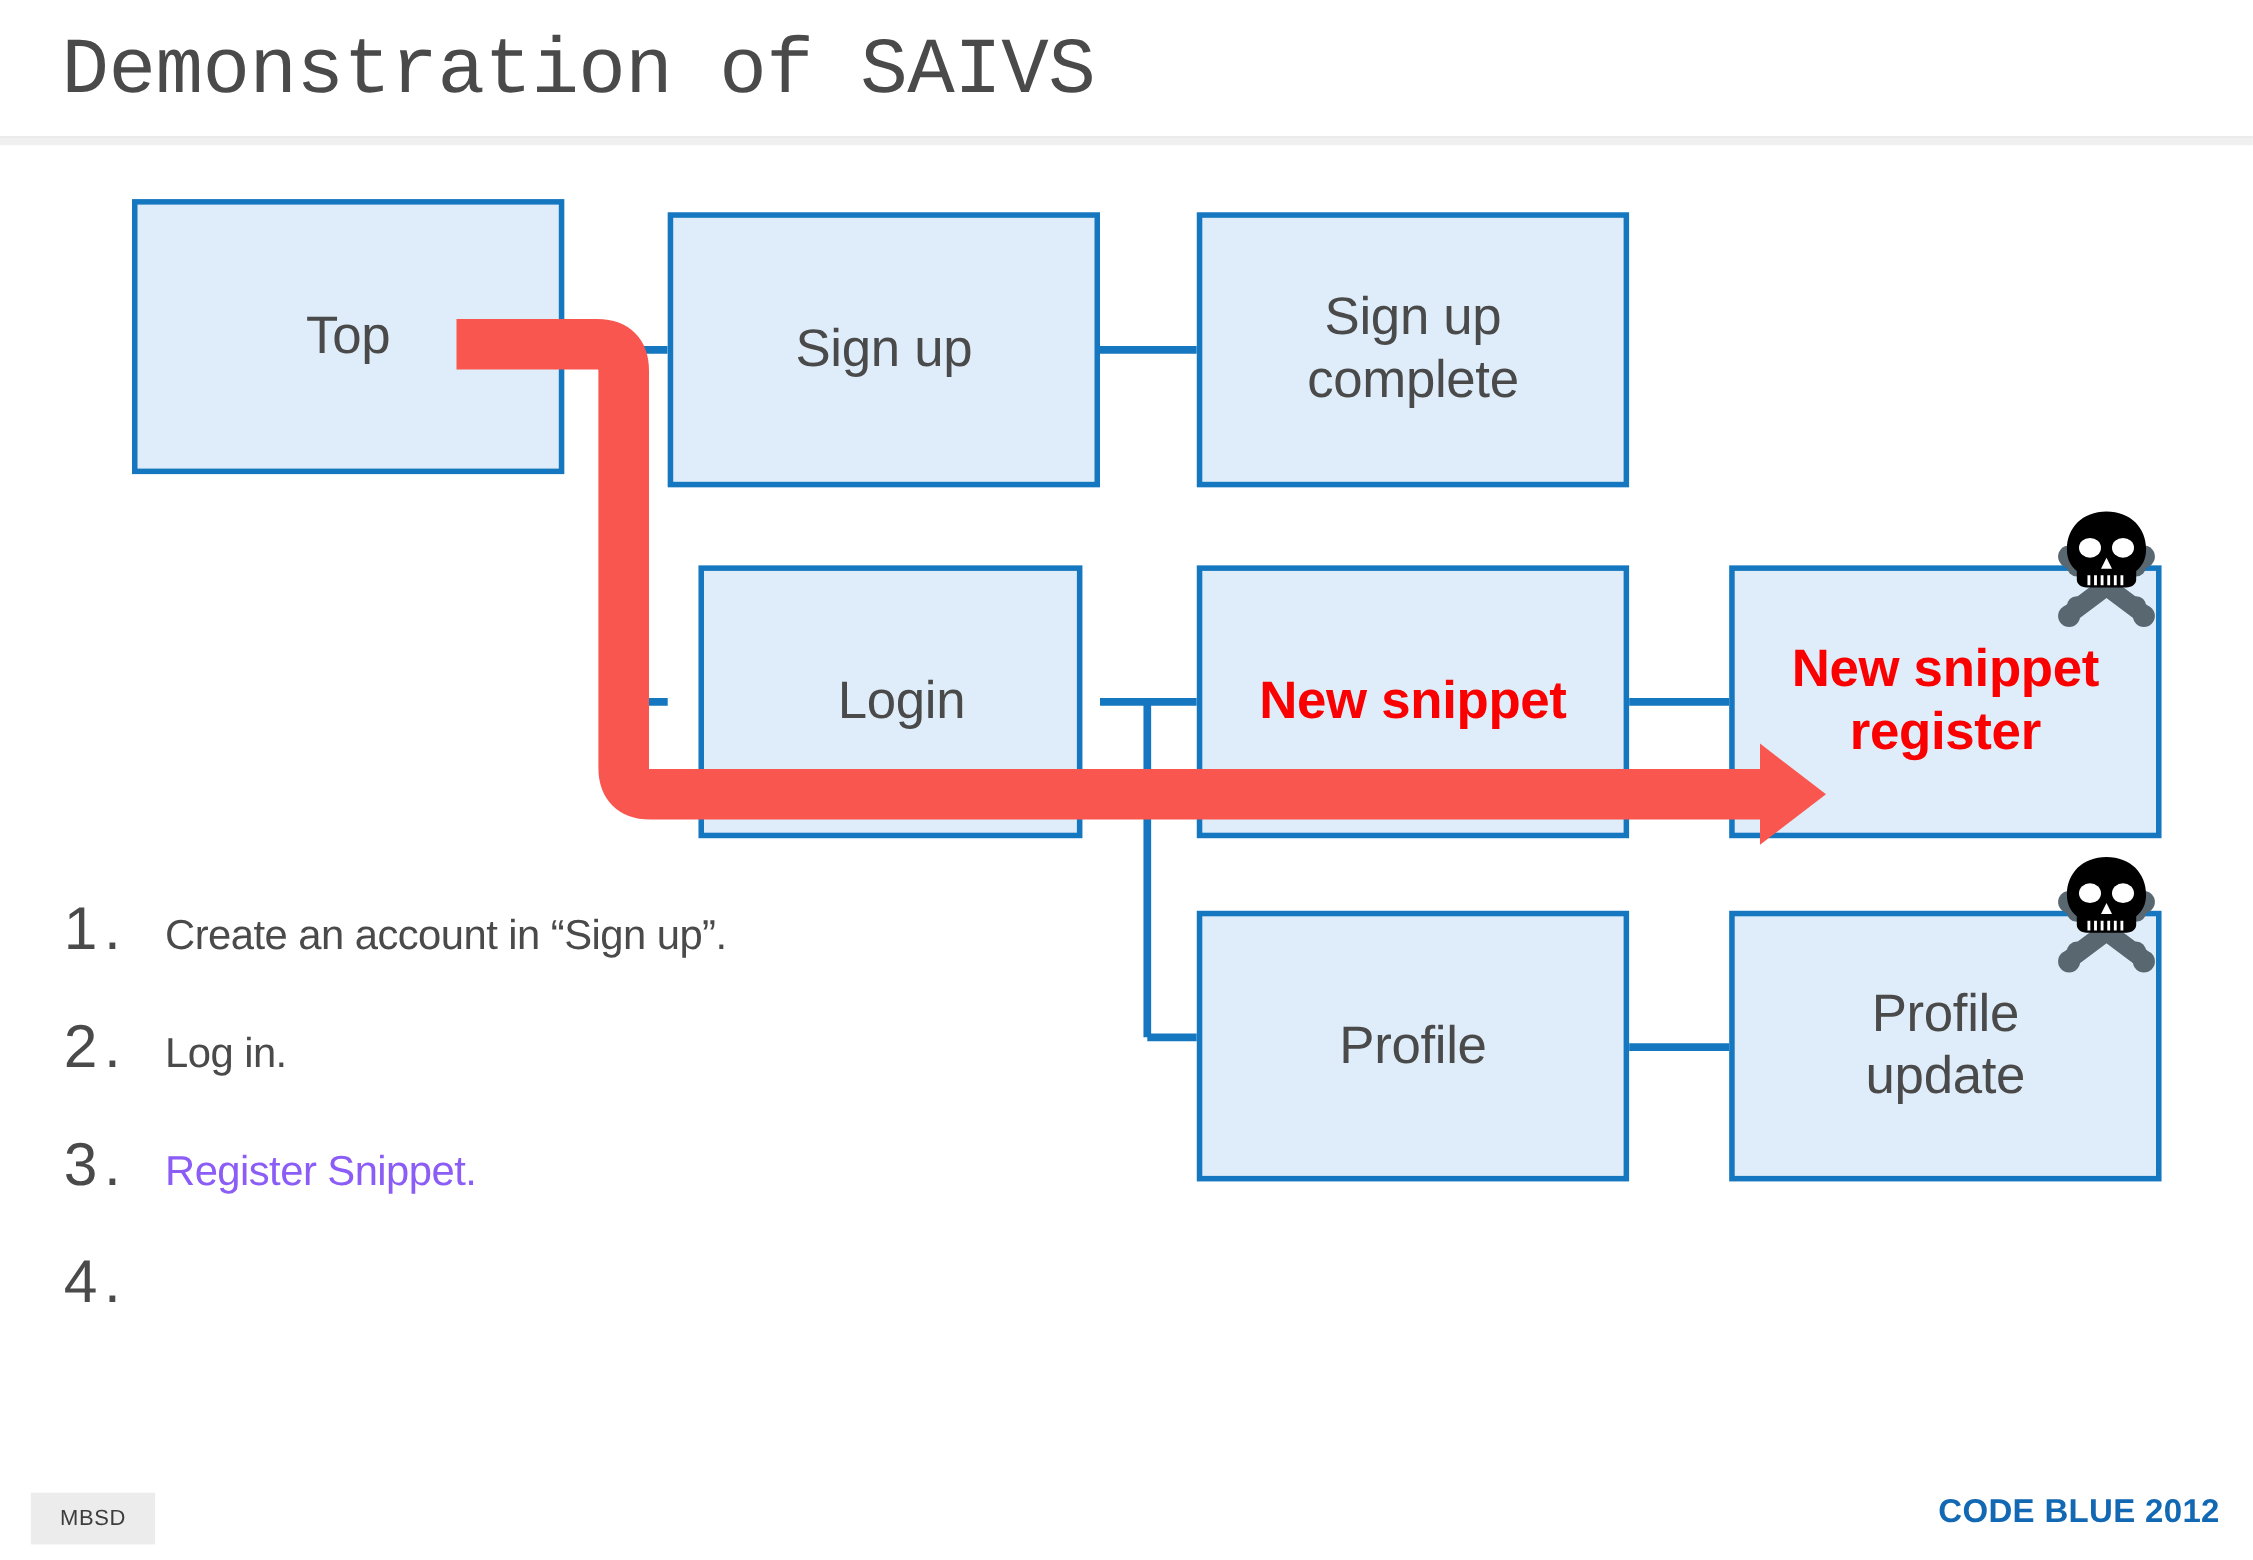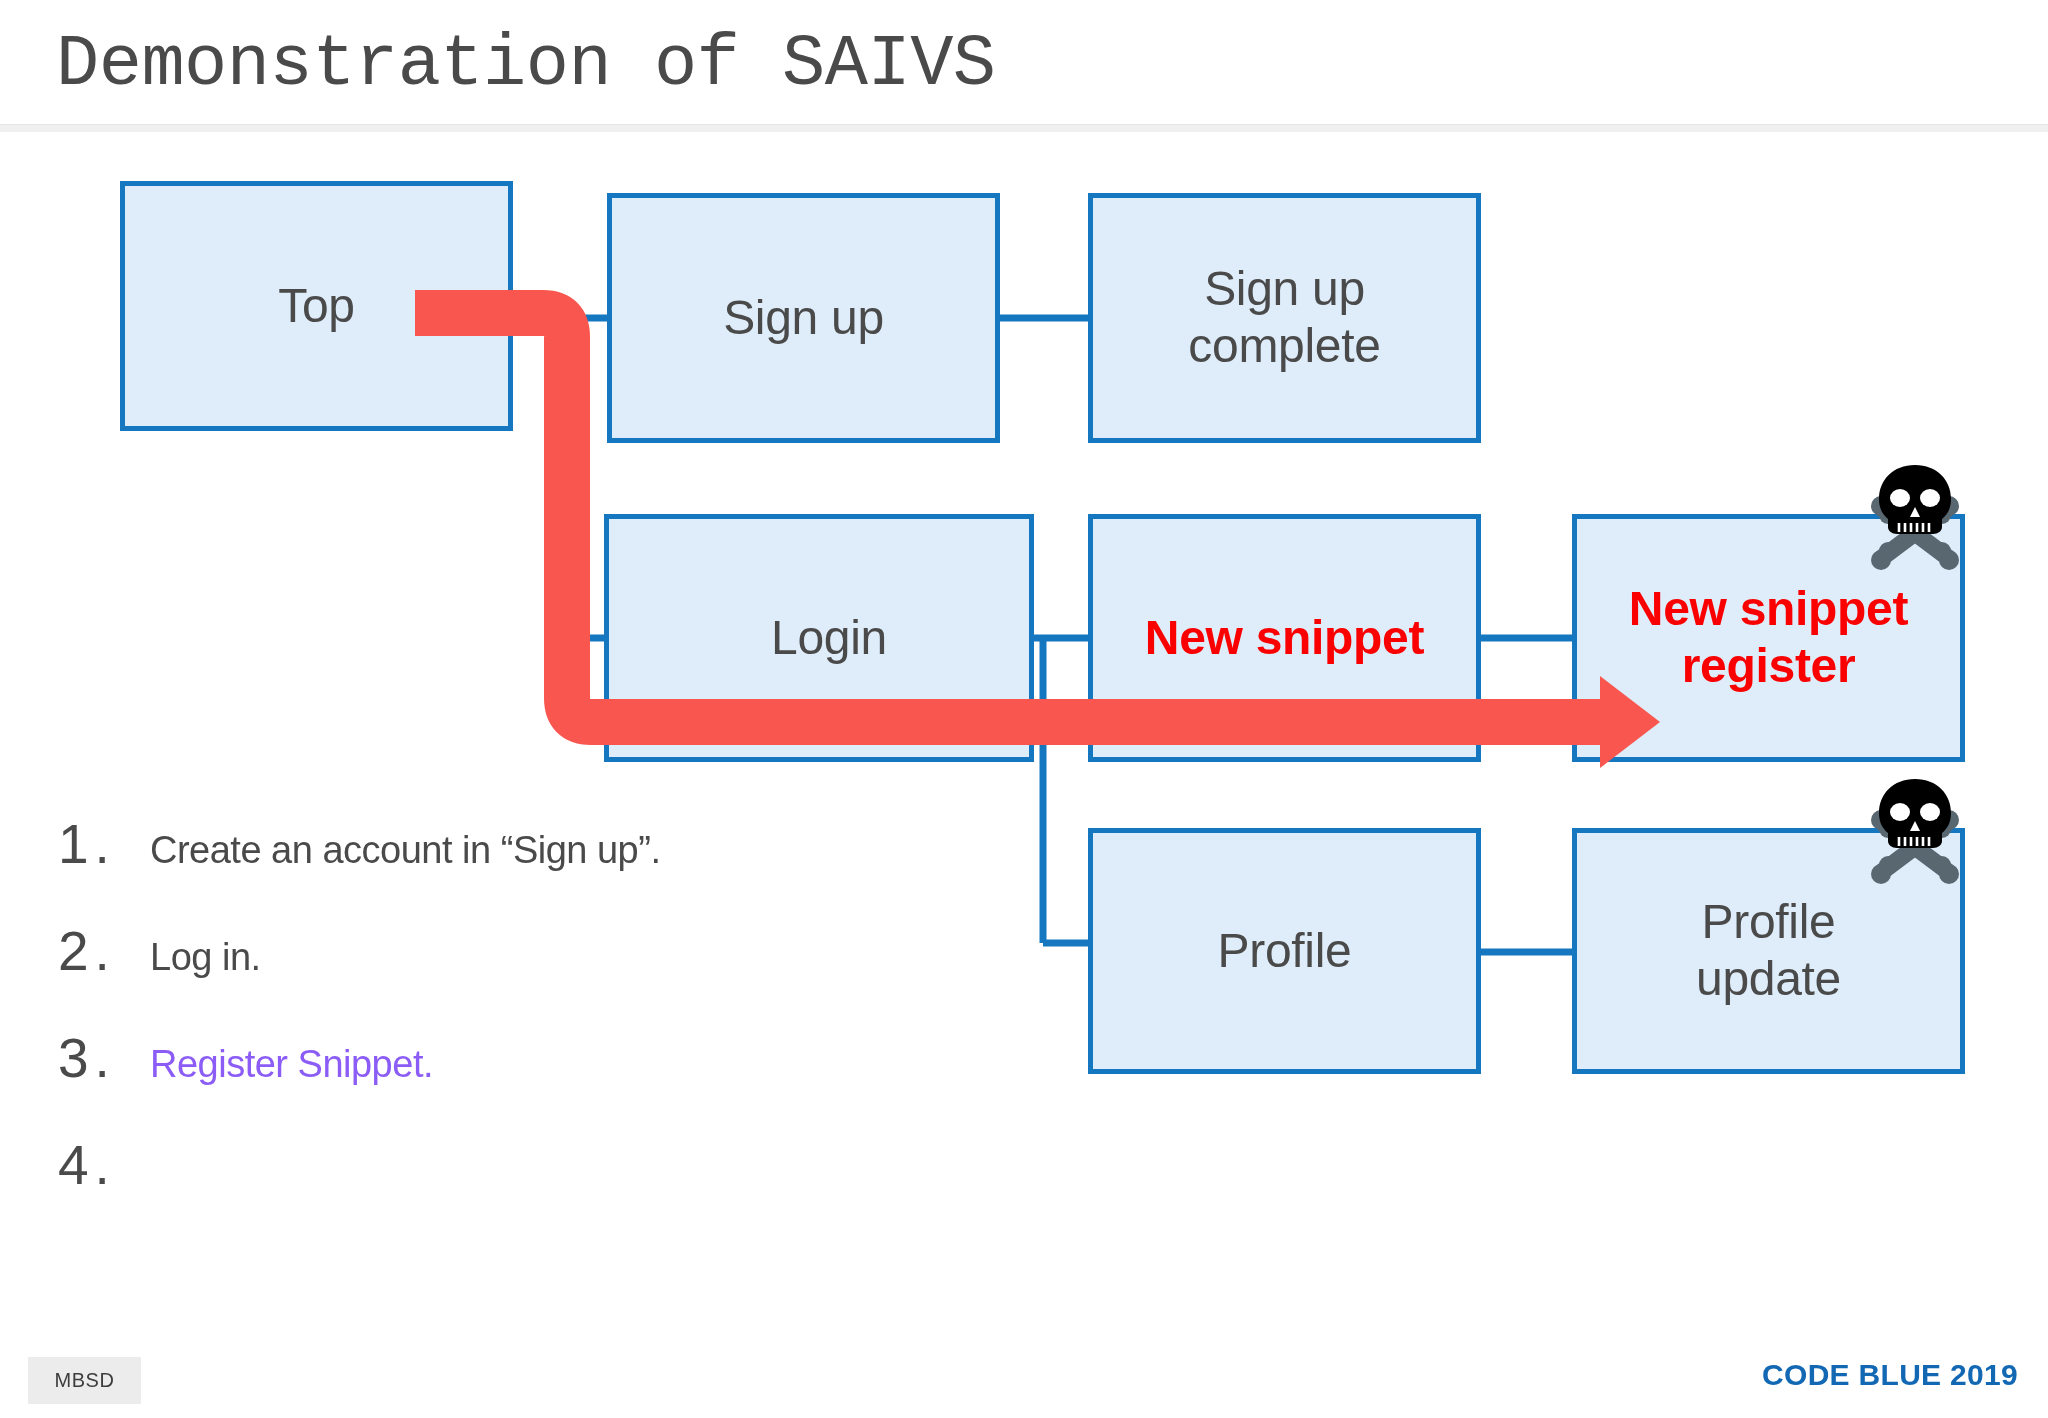--- a/index.html
+++ b/index.html
@@ -66,21 +66,21 @@
   }
   .flow-box.danger-text {
     color: #fa0000;
     font-weight: bold;
   }
 
   .box-top          { left: 120px;  top: 181px; width: 393px;  height: 250px; }
   .box-signup       { left: 607px;  top: 193px; width: 393px;  height: 250px; }
   .box-signup-done  { left: 1088px; top: 193px; width: 393px;  height: 250px; }
 
-  .box-login        { left: 604px;  top: 514px; width: 430px;  height: 248px; padding-left: 20px; }
+  .box-login        { left: 635px;  top: 514px; width: 349px;  height: 248px; padding-left: 20px; }
   .box-new-snippet  { left: 1088px; top: 514px; width: 393px;  height: 248px; }
   .box-snippet-reg  { left: 1572px; top: 514px; width: 393px;  height: 248px; }
 
   .box-profile      { left: 1088px; top: 828px; width: 393px;  height: 246px; }
   .box-profile-upd  { left: 1572px; top: 828px; width: 393px;  height: 246px; }
 
   
   .skull-icon {
     position: absolute;
     width: 120px;
@@ -302,13 +302,13 @@
   <div class="step-row">
     <span class="step-num">3.</span>
     <span class="step-text highlight">Register Snippet.</span>
   </div>
   <div class="step-row">
     <span class="step-num">4.</span>
   </div>
 </div>
 
 <div class="mbsd-logo">MBSD</div>
-<div class="conference-tag">CODE BLUE 2019</div>
+<div class="conference-tag">CODE BLUE 2012</div>
 
 </body></html>

